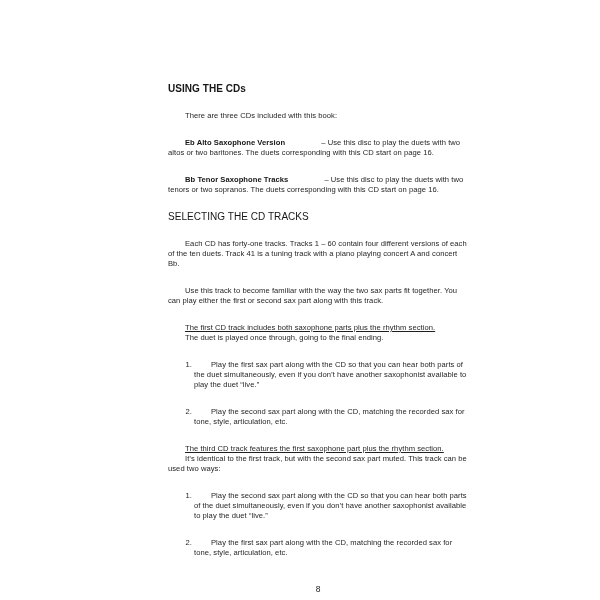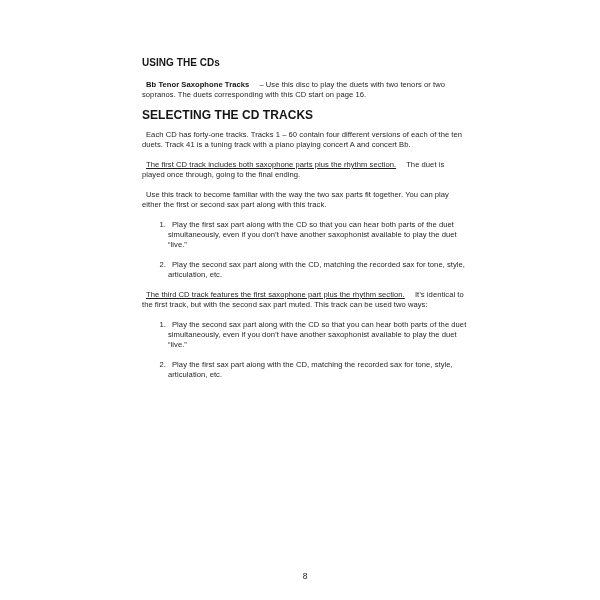--- a/index.html
+++ b/index.html
@@ -1,15 +1,15 @@
 <!DOCTYPE html>
 <html><head>
 <meta charset="utf-8">
 <style>
-  * { margin: 4px; padding: 0; box-sizing: border-box; }
+  * { margin: 17px; padding: 0; box-sizing: border-box; }
   html, body {
     width: 600px; height: 600px;
     background: #ffffff;
     font-family: "Liberation Sans", sans-serif;
     overflow: hidden;
   }
   .doc {
     position: absolute;
     left: 134px;
     top: 49px;
@@ -20,23 +20,23 @@
     letter-spacing: 0.05px;
   }
   .doc h1 {
     font-size: 10px;
     line-height: 11px;
     font-weight: bold;
     color: #161616;
     margin-bottom: 12px;
   }
   .doc h2 {
-    font-size: 12px;
+    font-size: 10px;
     line-height: 10px;
-    font-weight: bold;
+    font-weight: normal;
     color: #161616;
     margin-bottom: 10px;
   }
   .doc p { margin-bottom: 10px; }
   .doc b { font-weight: bold; color: #161616; }
   .u { text-decoration: underline; text-underline-offset: 1px; }
   .doc ol {
     margin: 0 0 10px 0;
     padding-left: 26px;
   }
@@ -53,41 +53,47 @@
     color: #222222;
   }
 </style>
 </head>
 <body>
 
 <div class="doc">
 
   <h1>USING THE CDs</h1>
 
+  <p>
+    <span>There are three CDs included with this book:</span>
+  </p>
 
+  <p>
+    <b>Eb Alto Saxophone Version</b><span> – Use this disc to play the duets with two altos or two baritones. The duets corresponding with this CD start on page 16.</span>
+  </p>
 
   <p>
     <b>Bb Tenor Saxophone Tracks</b><span> – Use this disc to play the duets with two tenors or two sopranos. The duets corresponding with this CD start on page 16.</span>
   </p>
 
 
   <h2>SELECTING THE CD TRACKS</h2>
 
 
   <p>
     <span>Each CD has forty-one tracks. Tracks 1 – 60 contain four different versions of each of the ten duets. Track 41 is a tuning track with a piano playing concert A and concert Bb.</span>
   </p>
 
 
   <p>
-    <span class="u">The first CD track includes both saxophone parts plus the rhythm section.</span><span> The duet is played once through, going to the final ending.</span>
+    <span>Use this track to become familiar with the way the two sax parts fit together. You can play either the first or second sax part along with this track.</span>
   </p>
 
   <p>
-    <span>Use this track to become familiar with the way the two sax parts fit together. You can play either the first or second sax part along with this track.</span>
+    <span class="u">The first CD track includes both saxophone parts plus the rhythm section.</span><span> The duet is played once through, going to the final ending.</span>
   </p>
 
 
   <ol>
     <li>
       <span>Play the first sax part along with the CD so that you can hear both parts of the duet simultaneously, even if you don’t have another saxophonist available to play the duet “live.”</span>
     </li>
     <li>
       <span>Play the second sax part along with the CD, matching the recorded sax for tone, style, articulation, etc.</span>
     </li>

